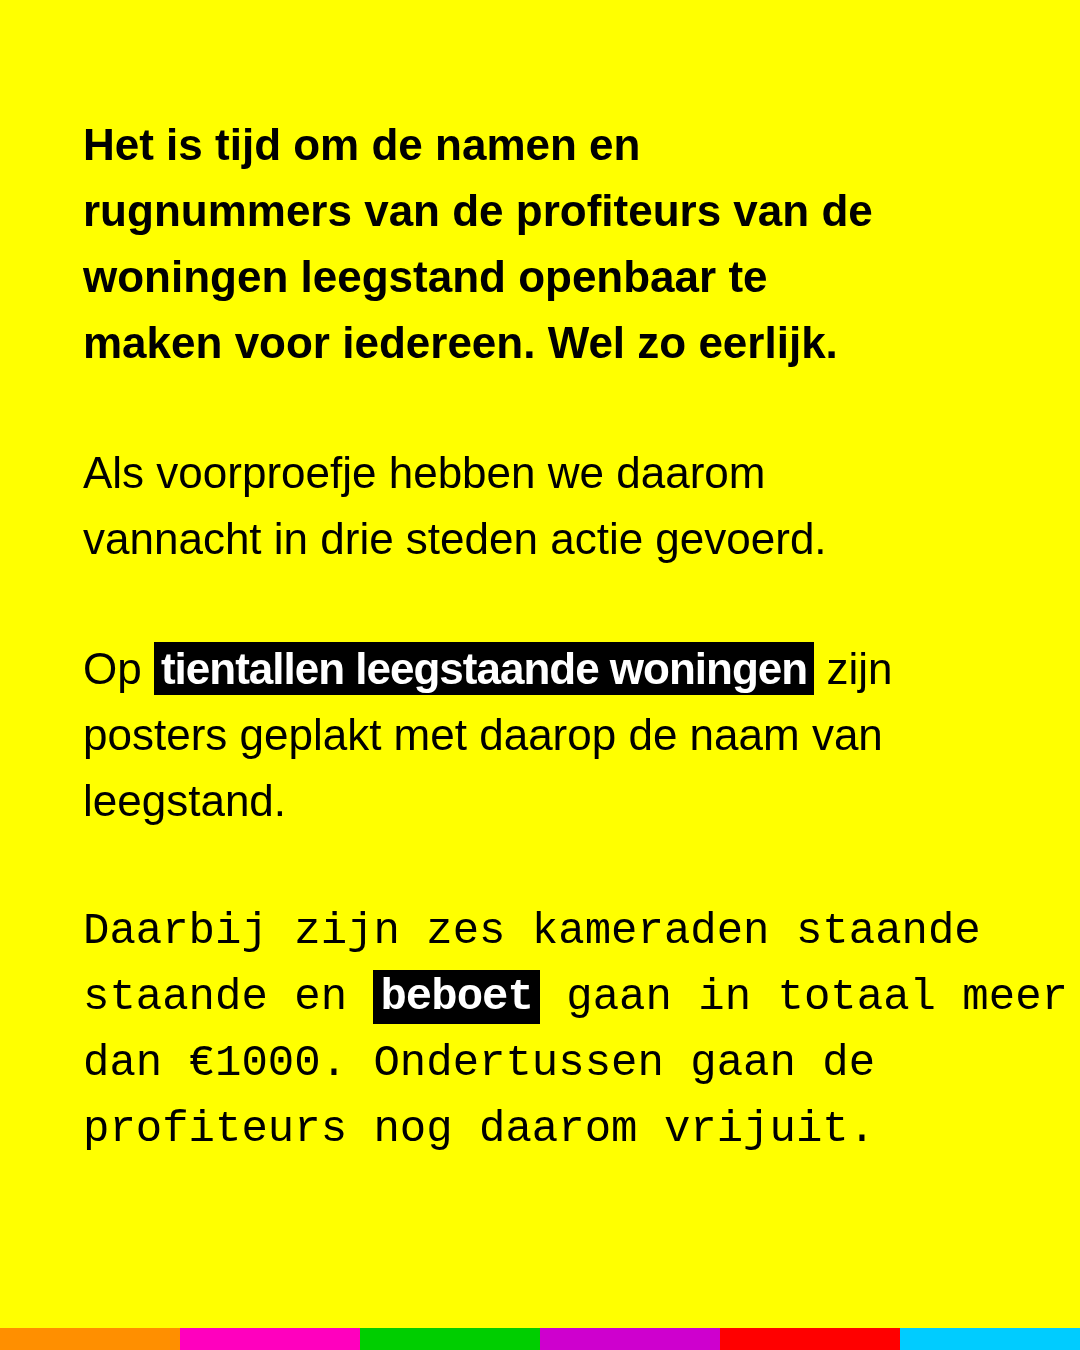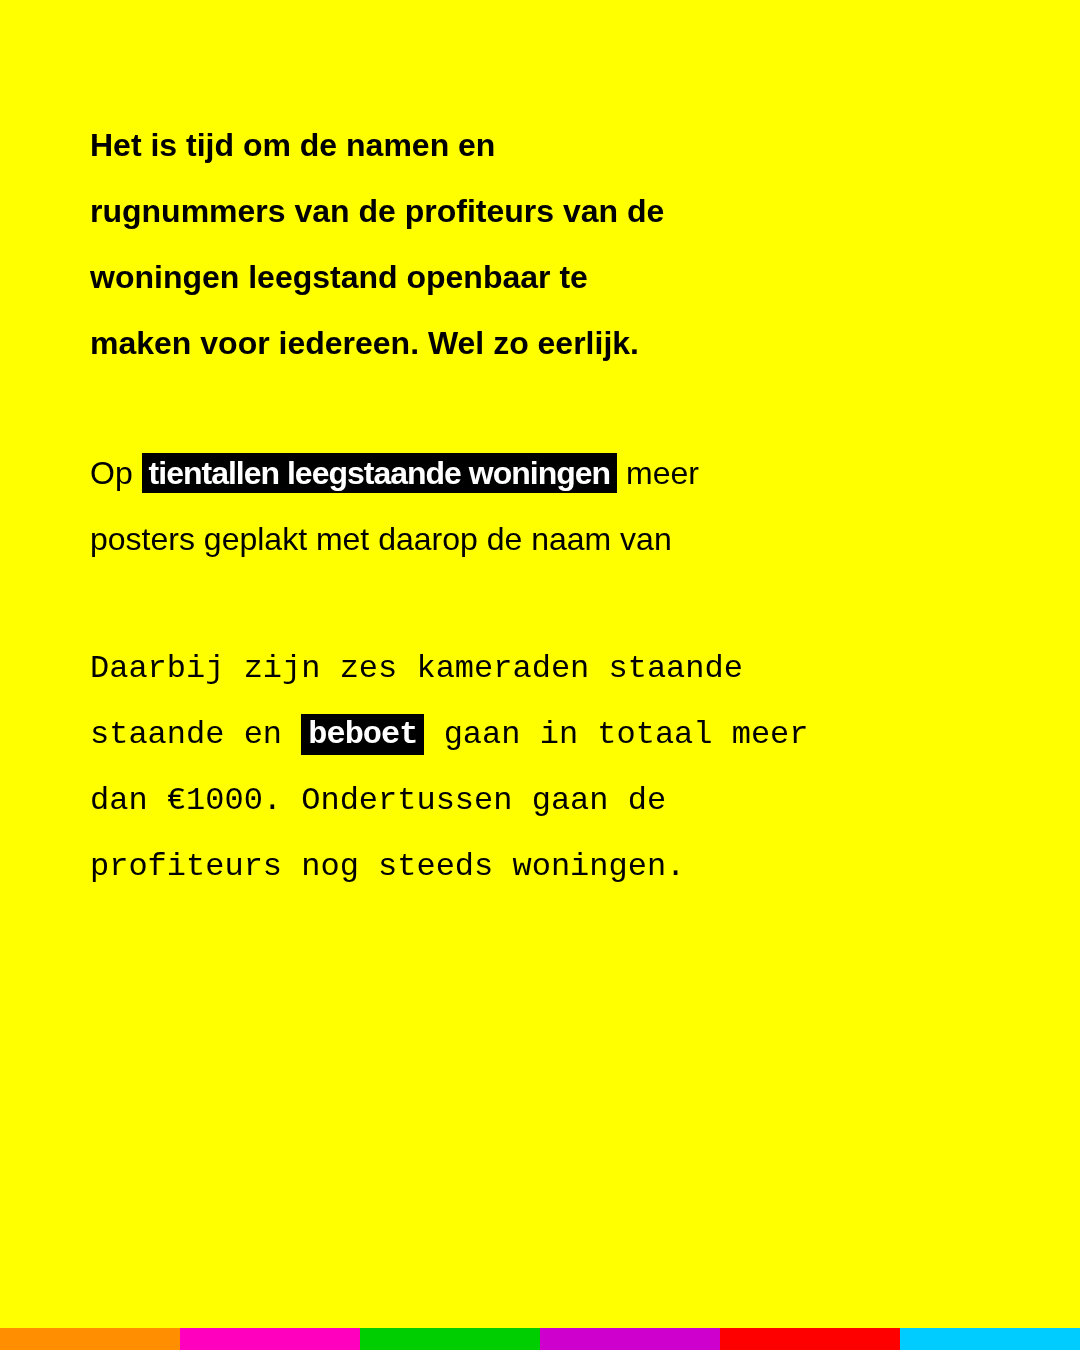--- a/index.html
+++ b/index.html
@@ -9,25 +9,25 @@
   .canvas {
     position: relative;
     width: 1080px;
     height: 1350px;
     background: #FFFF00;
     overflow: hidden;
   }
 
   .text-block {
     position: absolute;
-    left: 90px;
+    left: 83px;
     top: 112px;
     right: 20px;
     color: #000000;
-    font-size: 32px;
+    font-size: 44px;
     line-height: 66px;
   }
 
   .para { margin: 0 0 64px 0; font-weight: 400; }
   .para.headline { font-weight: 700; }
   .para:last-child { margin-bottom: 0; font-family: Liberation Mono, monospace; }
 
   .line { display: block; white-space: pre; }
 
   .hl {
@@ -55,31 +55,36 @@
 
   <div class="text-block">
 
     <p class="para headline">
       <span class="line">Het is tijd om de namen en</span>
       <span class="line">rugnummers van de profiteurs van de</span>
       <span class="line">woningen leegstand openbaar te</span>
       <span class="line">maken voor iedereen. Wel zo eerlijk.</span>
     </p>
 
+    <p class="para">
+      <span class="line">Als voorproefje hebben we daarom</span>
+      <span class="line">vannacht in drie steden actie gevoerd.</span>
+    </p>
 
     <p class="para">
-      <span class="line"><span>Op </span><span class="hl">tientallen leegstaande woningen</span><span> meer</span></span>
+      <span class="line"><span>Op </span><span class="hl">tientallen leegstaande woningen</span><span> zijn</span></span>
       <span class="line">posters geplakt met daarop de naam van</span>
+      <span class="line">leegstand.</span>
     </p>
 
     <p class="para">
       <span class="line">Daarbij zijn zes kameraden staande</span>
       <span class="line"><span>staande en </span><span class="hl">beboet</span><span> gaan in totaal meer</span></span>
       <span class="line">dan €1000. Ondertussen gaan de</span>
-      <span class="line">profiteurs nog steeds woningen.</span>
+      <span class="line">profiteurs nog daarom vrijuit.</span>
     </p>
 
   </div>
 
   <div class="stripe">
     <div class="seg" style="background-color: rgb(255, 143, 0);"></div>
     <div class="seg" style="background-color: rgb(255, 0, 190);"></div>
     <div class="seg" style="background-color: rgb(0, 206, 0);"></div>
     <div class="seg" style="background-color: rgb(206, 0, 206);"></div>
     <div class="seg" style="background-color: rgb(255, 0, 0);"></div>

